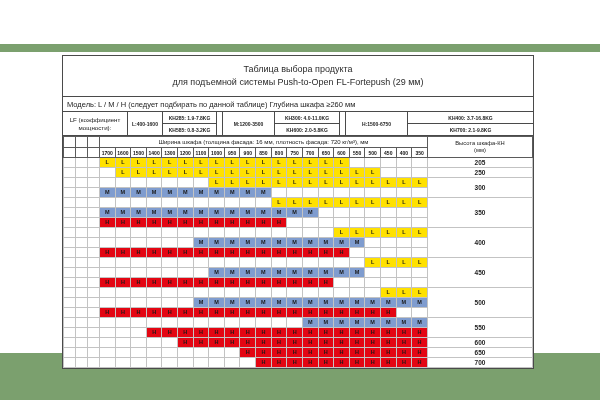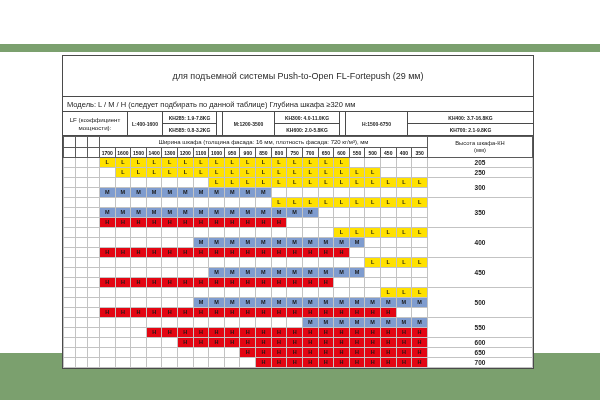--- a/index.html
+++ b/index.html
@@ -40,24 +40,25 @@
   td.c,td.e{background:#fff;}
 </style>
 </head>
 <body>
 
 <div class="green-band" id="band-top"></div>
 <div class="green-band" id="band-bottom"></div>
 
 <div class="panel">
   <div class="title-box">
+    <div>Таблица выбора продукта</div>
     <div>для подъемной системы Push-to-Open FL-Fortepush (29 мм)</div>
   </div>
 
-  <div class="model-row">Модель: L / M / H (следует подбирать по данной таблице) Глубина шкафа ≥320 мм</div>
+  <div class="model-row">Модель: L / M / H (следует подбирать по данной таблице) Глубина шкафа ≥260 мм</div>
 
   <div class="lf-row">
     <div class="lf-label">LF (коэффициент мощности):</div>
     <div class="lf-range w35">L:400-1600</div>
     <div class="lf-kh w54">
       <div>KH285:  1.9-7.8KG</div>
       <div>KH585:  0.8-3.2KG</div>
     </div>
     <div class="lf-gap"></div>
     <div class="lf-range w52">M:1200-3500</div>

